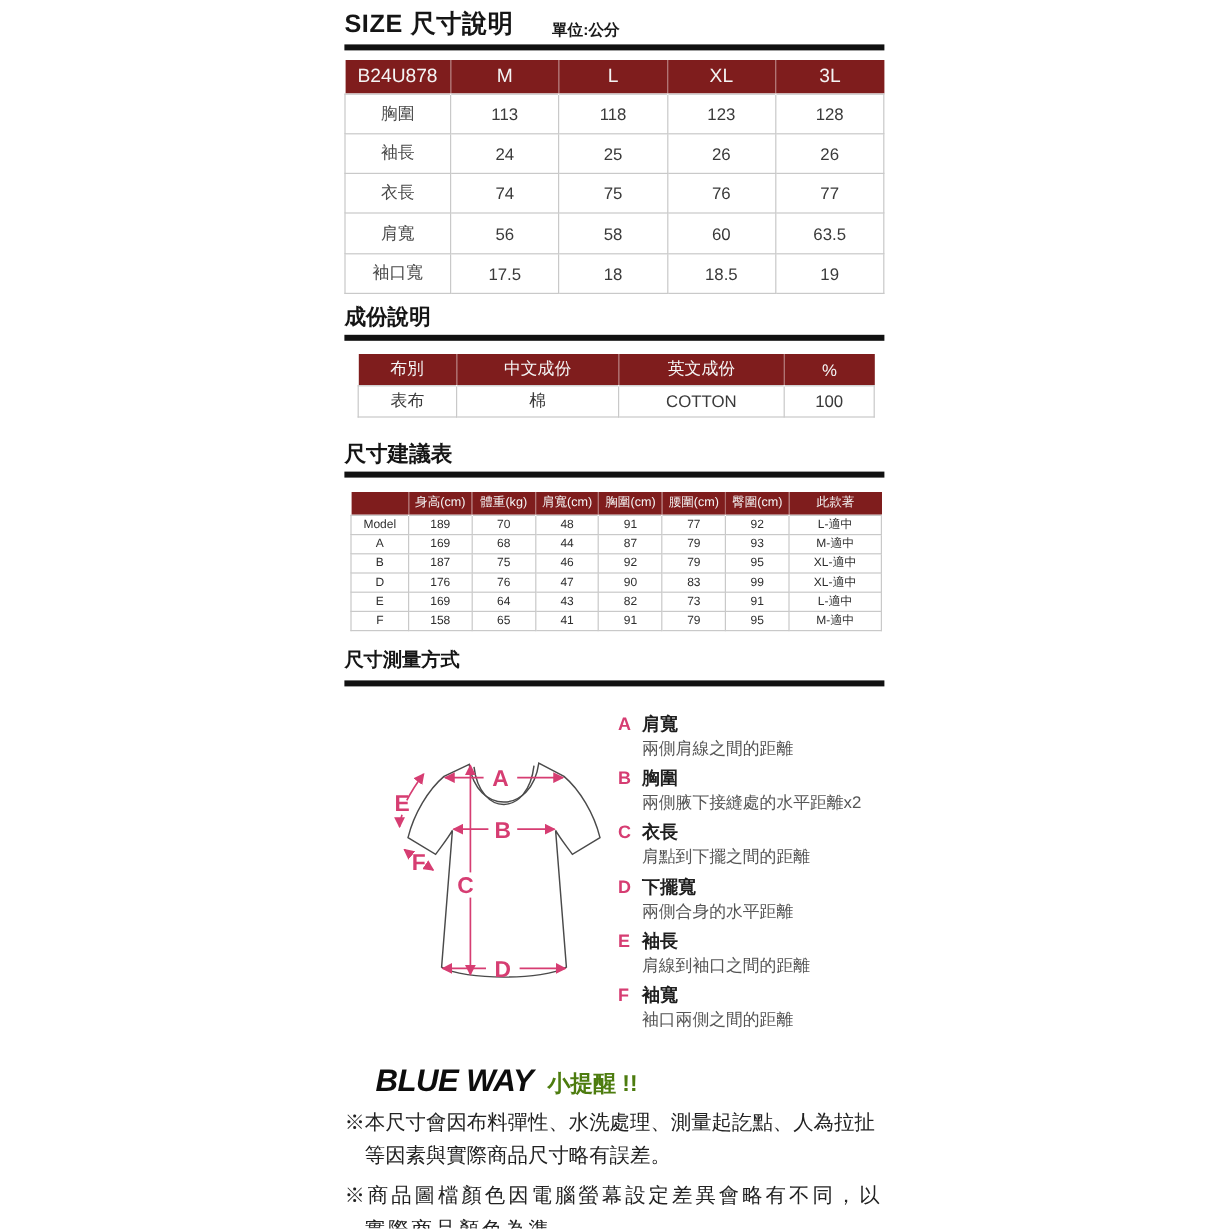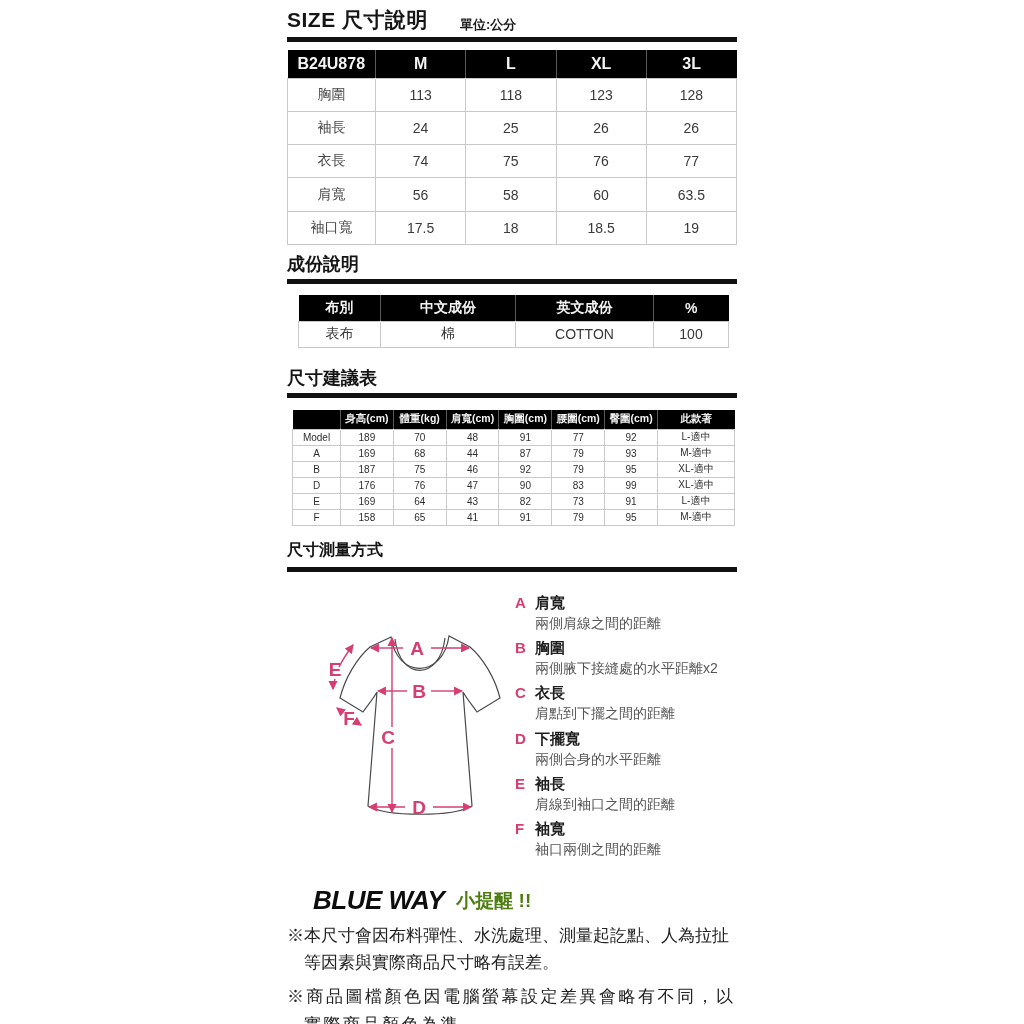--- a/index.html
+++ b/index.html
@@ -13,21 +13,21 @@
   .sec-title { width:450px; border-bottom:5px solid #111; padding-bottom:3px;
     display:flex; align-items:flex-end; color:#151515; }
   .sec-title .t { font-weight:bold; }
   .t-xl { font-size:21px; letter-spacing:0.5px; }
   .t-lg { font-size:18px; }
   .t-md { font-size:16px; }
   .unit { font-size:13px; font-weight:bold; margin-left:32px; color:#1a1a1a; }
 
   
   table { border-collapse:collapse; table-layout:fixed; }
-  th { background:#000000; color:#f4f4f4; font-weight:bold; text-align:center;
+  th { background:#7f1d1d; color:#f4f4f4; font-weight:normal; text-align:center;
        border-right:1px solid rgba(255,255,255,0.35); }
   th:last-child { border-right:none; }
   td { background:#fff; border:1px solid #c9c9c9; text-align:center; color:#3a3a3a; }
 
   .size-table { width:450px; height:195px; }
   .size-table th { font-size:16px; height:28px; }
   .size-table td { font-size:14px; }
   .size-table td.lbl { font-size:14px; color:#4a4a4a; }
 
   .comp-table { width:430px; }
@@ -314,21 +314,21 @@
     </div>
     <div class="legend-item">
       <div class="legend-head">
         <span class="legend-letter">F</span>
         <span class="legend-term">袖寬</span>
       </div>
       <div class="legend-desc">袖口兩側之間的距離</div>
     </div>
   </div>
 
-  <div class="abs brand-row" style="left:313px; top:885px;align-items:center;">
+  <div class="abs brand-row" style="left:313px; top:885px;">
     <span class="brand">BLUE WAY</span>
     <span class="reminder">小提醒 !!</span>
   </div>
   <div class="abs" style="left:287px; top:922px;">
     <div class="note">※本尺寸會因布料彈性、水洗處理、測量起訖點、人為拉扯
 等因素與實際商品尺寸略有誤差。</div>
     <div class="note spread">※商品圖檔顏色因電腦螢幕設定差異會略有不同，以
 實際商品顏色為準。</div>
   </div>
 

